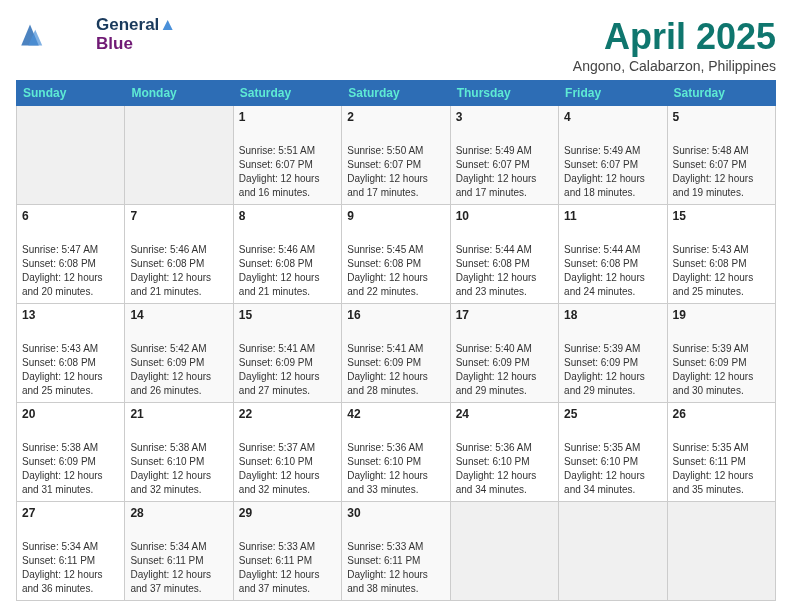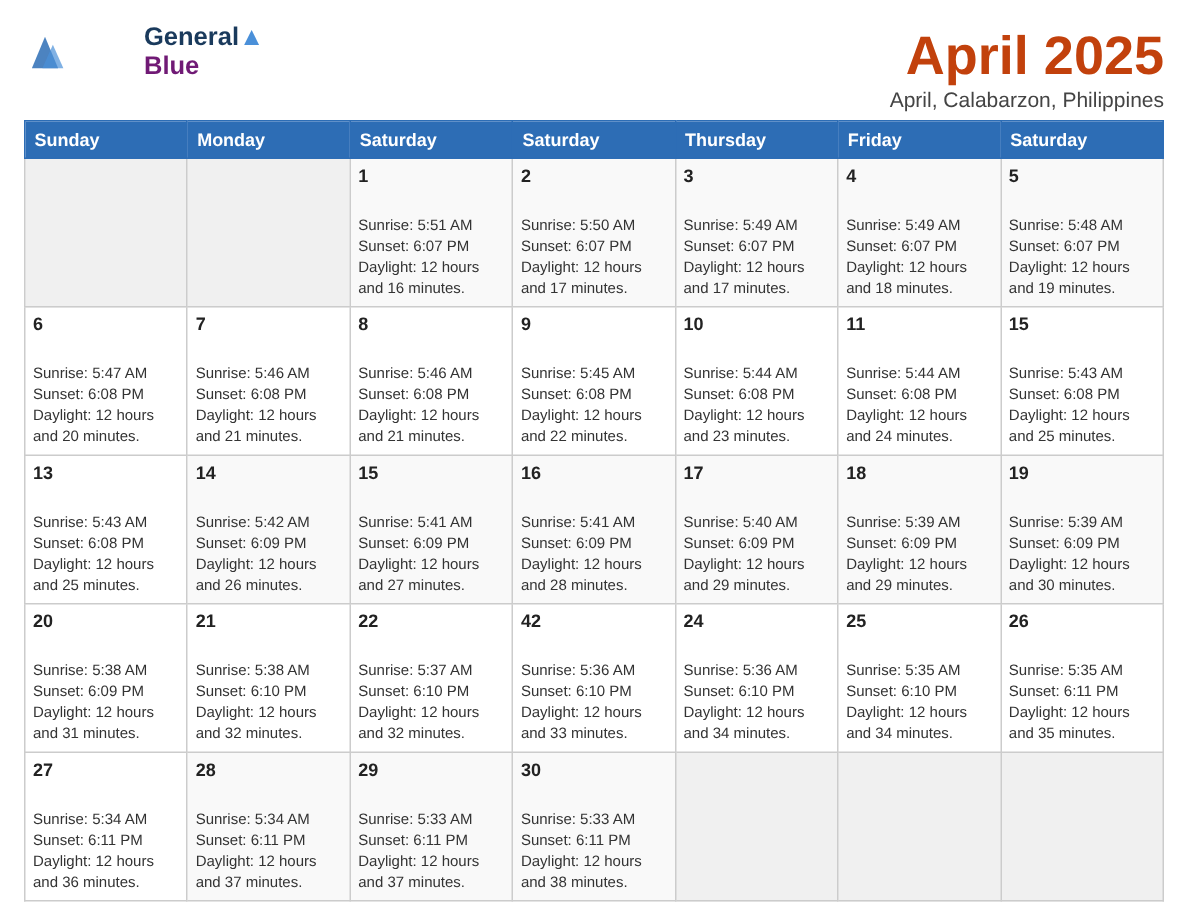--- a/index.html
+++ b/index.html
@@ -26,34 +26,34 @@
       height: 28px;
       margin-right: 4px;
       position: relative;
     }
     .title-area {
       text-align: right;
     }
     .month-title {
       font-size: 36px;
       font-weight: bold;
-      color: #c2410c;
+      color: #0f766e;
     }
     .location {
       font-size: 14px;
       color: #444;
     }
     table {
       width: 100%;
       border-collapse: collapse;
       font-size: 10.5px;
     }
     thead tr th {
       background-color: #2d6db5;
-      color: #ffffff;
+      color: #5eead4;
       padding: 5px 6px;
       text-align: left;
       font-size: 12px;
       font-weight: 600;
       border: 1px solid #2d6db5;
     }
     tbody tr td {
       border: 1px solid #ccc;
       vertical-align: top;
       padding: 4px 5px;
@@ -95,21 +95,21 @@
       <polygon points="6,28 16,4 26,28" fill="#2d6db5" opacity="0.85"></polygon>
       <polygon points="14,28 22,10 30,28" fill="#4a90d9" opacity="0.7"></polygon>
     </svg>
     <div>
       <div style="font-size:17px;font-weight:bold;color:#1a3a5c;line-height:1.1;">General<span style="color:#4a90d9;">▲</span></div>
       <div style="font-size:17px;font-weight:bold;color:#701a75;line-height:1.1;">Blue</div>
     </div>
   </div>
   <div class="title-area">
     <div class="month-title">April 2025</div>
-    <div class="location">April, Calabarzon, Philippines</div>
+    <div class="location">Angono, Calabarzon, Philippines</div>
   </div>
 </div>
 
 <table>
   <thead>
     <tr id="weekday-header">
         <th>Sunday</th>
         <th>Monday</th>
         <th>Saturday</th>
         <th>Saturday</th>

